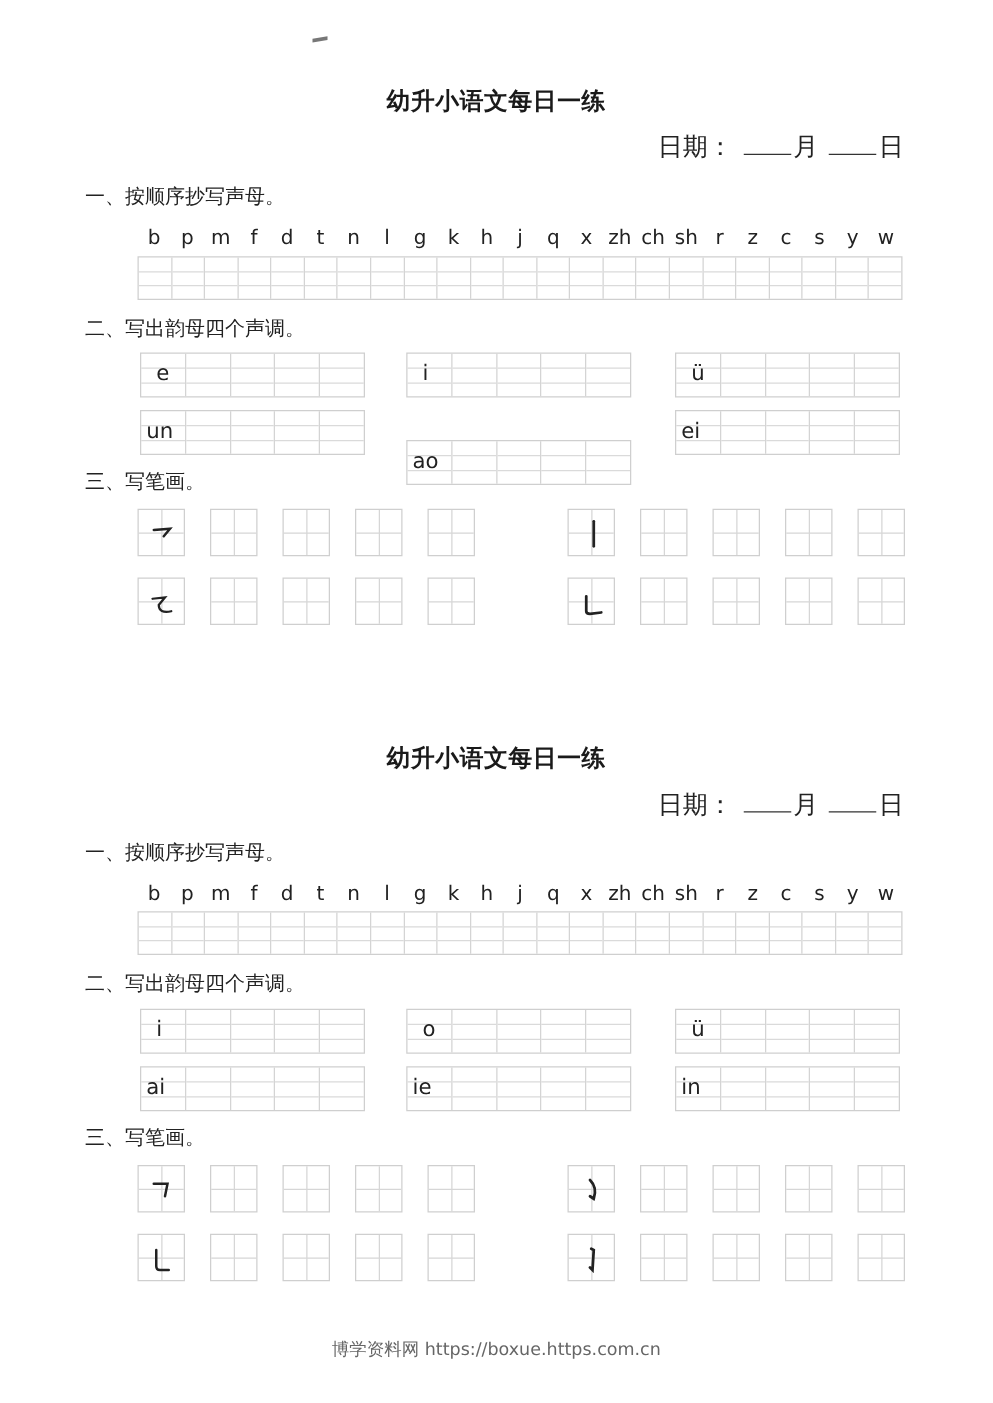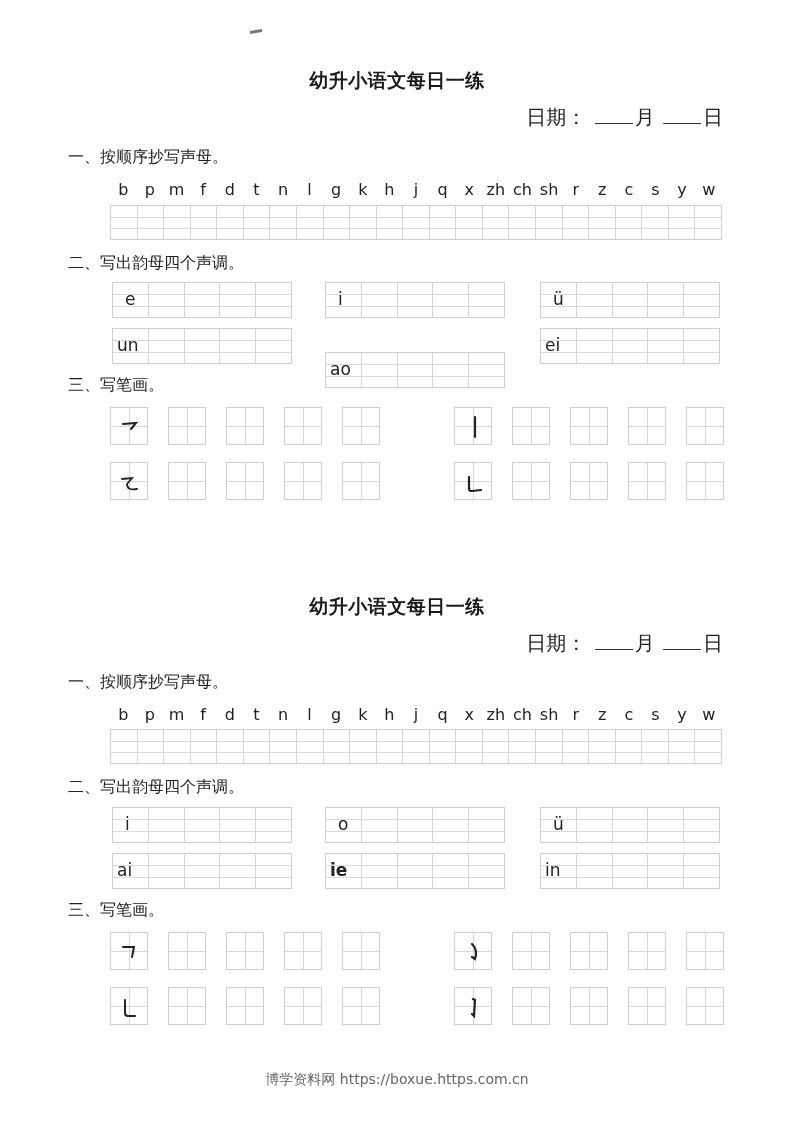--- a/index.html
+++ b/index.html
@@ -272,21 +272,21 @@
       <div class="cell"></div>
     </div>
   <div class="vbox" style="left:112px; top:853px;">
       <span class="vtext">ai</span>
       <div class="cell"></div>
       <div class="cell"></div>
       <div class="cell"></div>
       <div class="cell"></div>
       <div class="cell"></div>
     </div>
-  <div class="vbox" style="left:325px; top:853px;font-weight:bold;">
+  <div class="vbox" style="left:325px; top:853px;">
       <span class="vtext">ie</span>
       <div class="cell"></div>
       <div class="cell"></div>
       <div class="cell"></div>
       <div class="cell"></div>
       <div class="cell"></div>
     </div>
   <div class="vbox" style="left:540px; top:853px;">
       <span class="vtext">in</span>
       <div class="cell"></div>

